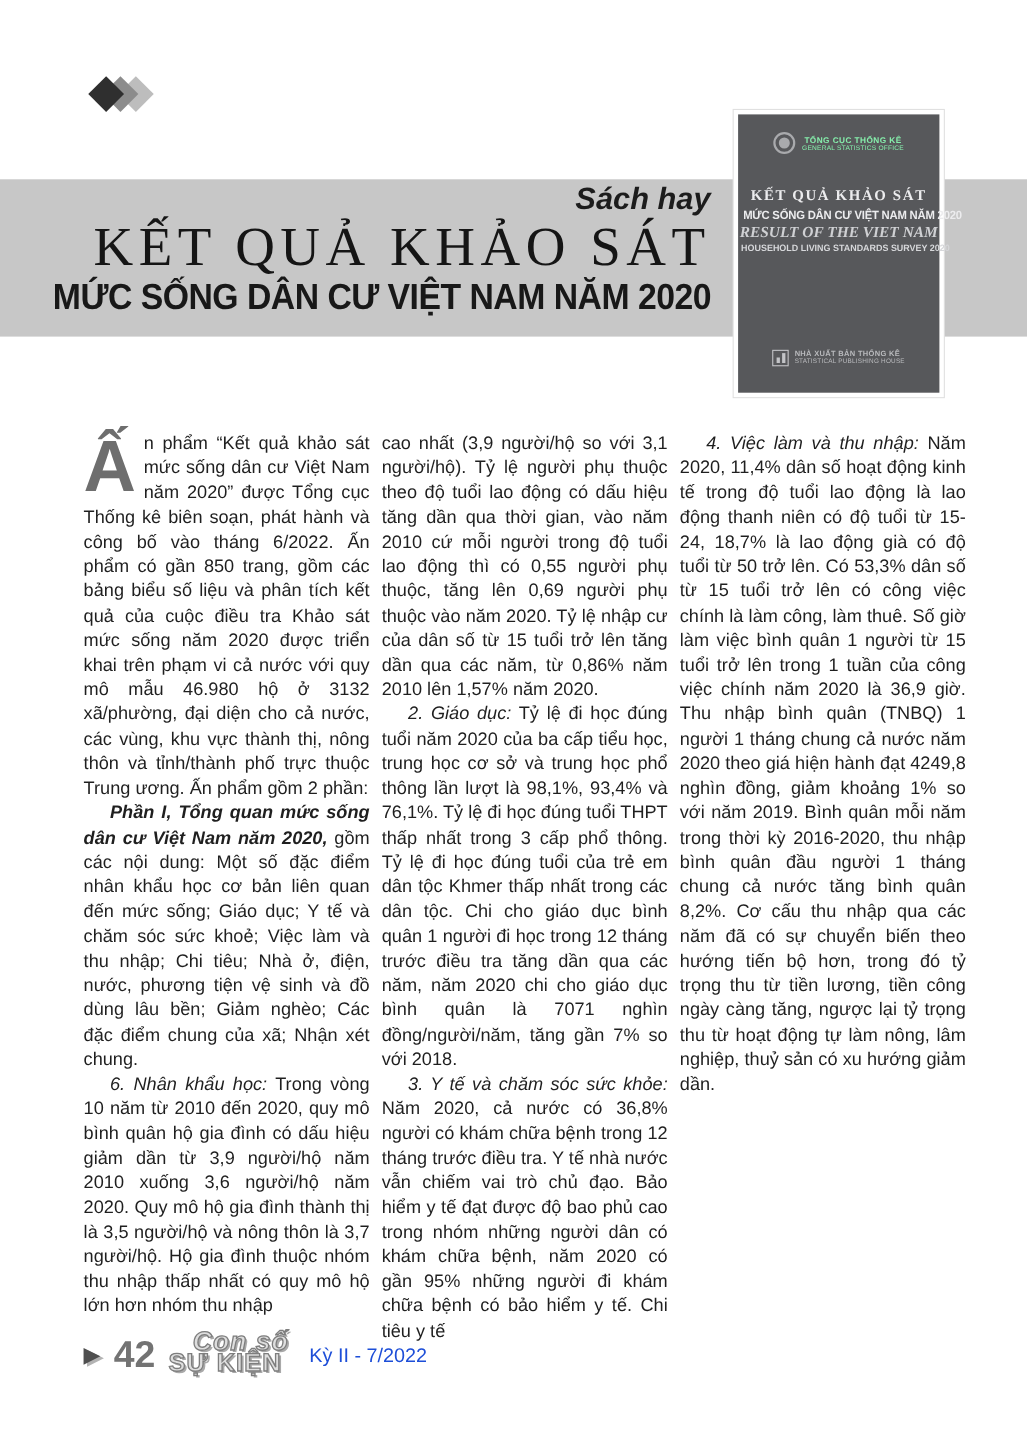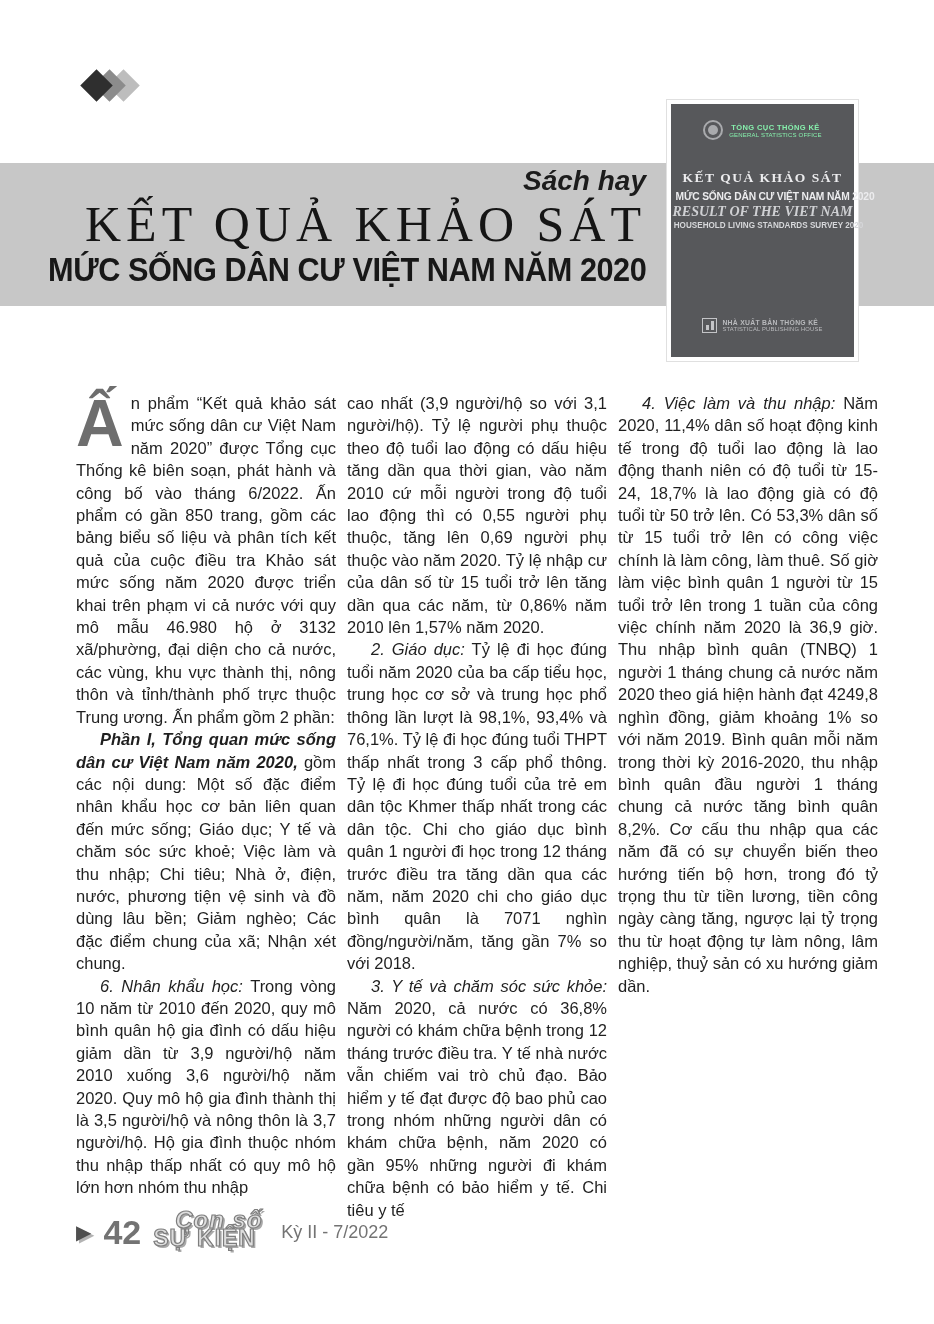--- a/index.html
+++ b/index.html
@@ -69,21 +69,21 @@
 
   
   .footer{position:absolute;left:76px;top:1206px;display:flex;align-items:center;gap:12px;height:52px;}
   .footer-arrow{font-size:20px;color:#4f4f4f;text-shadow:3px 2px 0 #b3b3b3;line-height:20px;}
   .page-number{font-size:34px;font-weight:bold;color:#737373;}
   .cs-logo{position:relative;width:112px;height:52px;}
   .cs-line{position:absolute;font-weight:bold;color:#dededE;-webkit-text-stroke:1.2px #7e7e7e;
            text-shadow:2px 2px 0 #a9a9a9;letter-spacing:1px;white-space:nowrap;}
   .cs1{left:22px;top:0;font-size:24px;font-style:italic;}
   .cs2{left:0;top:19px;font-size:23px;}
-  .issue{font-size:18px;color:#737373;margin-left:4px;}
+  .issue{font-size:18px;color:#1d4ed8;margin-left:4px;}
 </style>
 </head>
 <body>
 
 <div class="page">
 
   <div class="header-row">
     <div class="diamonds">
       <span class="d3"></span>
         <span class="d2"></span>

